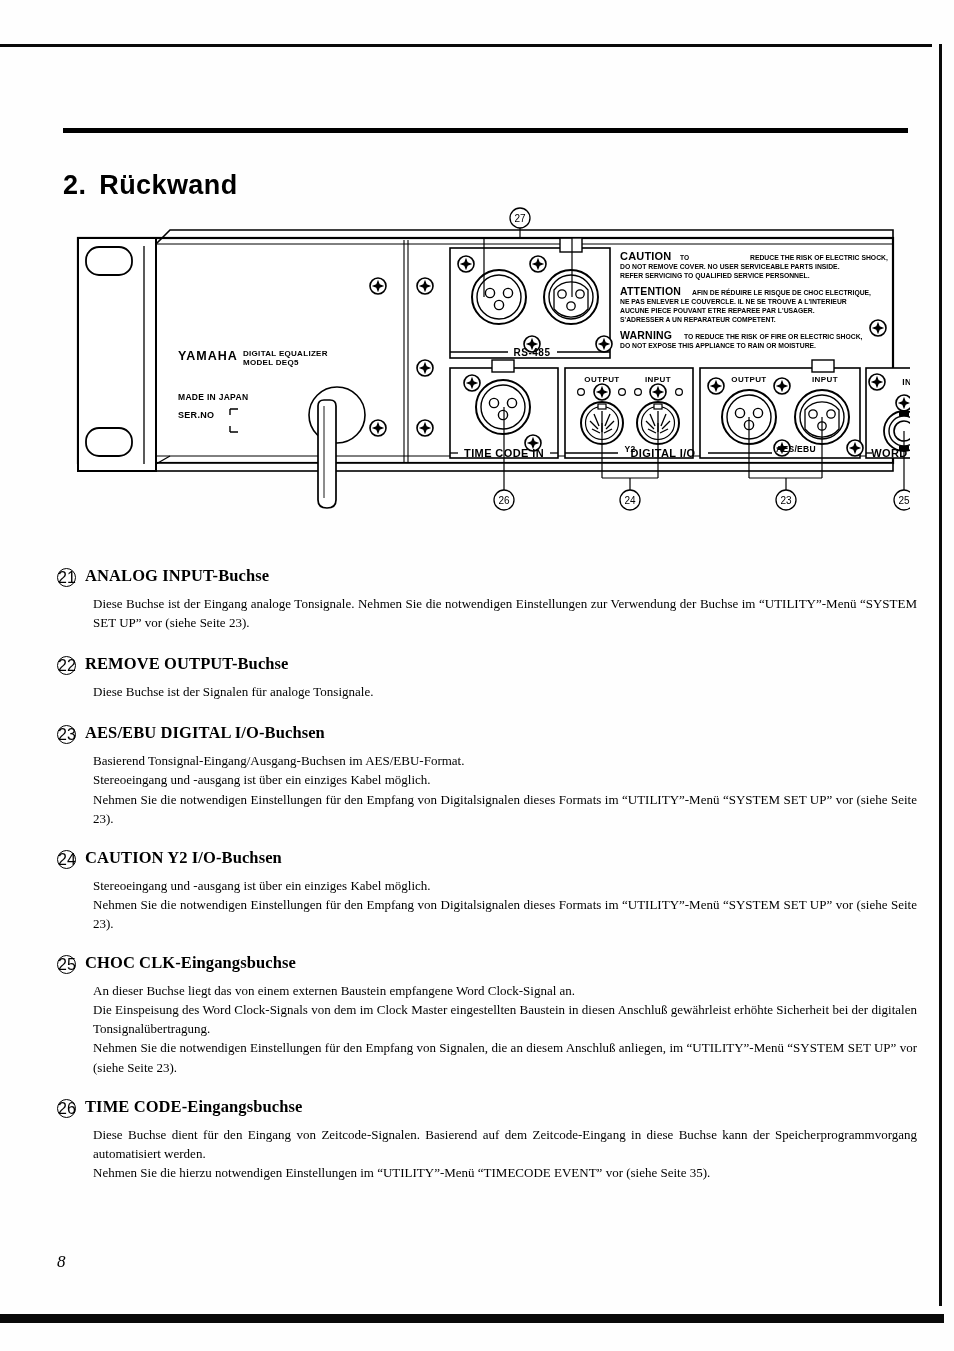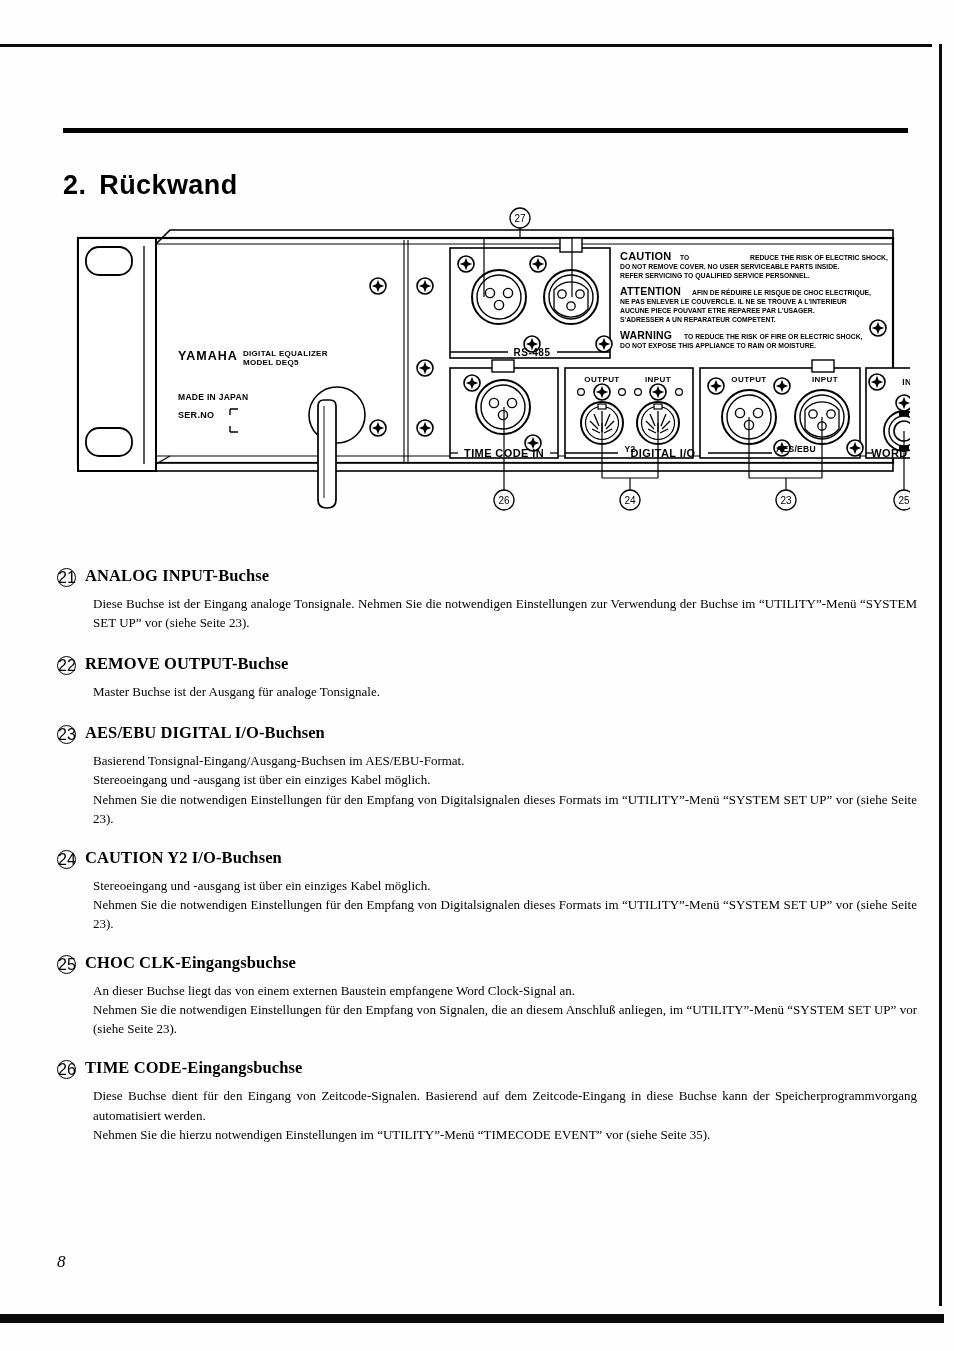--- a/index.html
+++ b/index.html
@@ -344,21 +344,21 @@
         <p>Diese Buchse ist der Eingang analoge Tonsignale. Nehmen Sie die notwendigen Einstellungen zur Verwendung der Buchse im “UTILITY”-Menü “SYSTEM SET UP” vor (siehe Seite 23).</p>
       </div>
     </div>
 
     <div class="section" style="margin-top:22px">
       <div class="sec-head">
         <span class="callout-inline">22</span>
         <span class="sec-title">REMOVE OUTPUT-Buchse</span>
       </div>
       <div class="sec-body">
-        <p>Master Buchse ist der Ausgang für analoge Tonsignale.</p>
+        <p>Diese Buchse ist der Signalen für analoge Tonsignale.</p>
       </div>
     </div>
 
     <div class="section" style="margin-top:22px">
       <div class="sec-head">
         <span class="callout-inline">23</span>
         <span class="sec-title">AES/EBU DIGITAL I/O-Buchsen</span>
       </div>
       <div class="sec-body">
         <p>Basierend Tonsignal-Eingang/Ausgang-Buchsen im AES/EBU-Format.</p>
@@ -378,20 +378,21 @@
       </div>
     </div>
 
     <div class="section" style="margin-top:20px">
       <div class="sec-head">
         <span class="callout-inline">25</span>
         <span class="sec-title">CHOC CLK-Eingangsbuchse</span>
       </div>
       <div class="sec-body">
         <p>An dieser Buchse liegt das von einem externen Baustein empfangene Word Clock-Signal an.</p>
+        <p>Die Einspeisung des Word Clock-Signals von dem im Clock Master eingestellten Baustein in diesen Anschluß gewährleist erhöhte Sicherheit bei der digitalen Tonsignalübertragung.</p>
         <p>Nehmen Sie die notwendigen Einstellungen für den Empfang von Signalen, die an diesem Anschluß anliegen, im “UTILITY”-Menü “SYSTEM SET UP” vor (siehe Seite 23).</p>
       </div>
     </div>
 
     <div class="section" style="margin-top:20px">
       <div class="sec-head">
         <span class="callout-inline">26</span>
         <span class="sec-title">TIME CODE-Eingangsbuchse</span>
       </div>
       <div class="sec-body">

